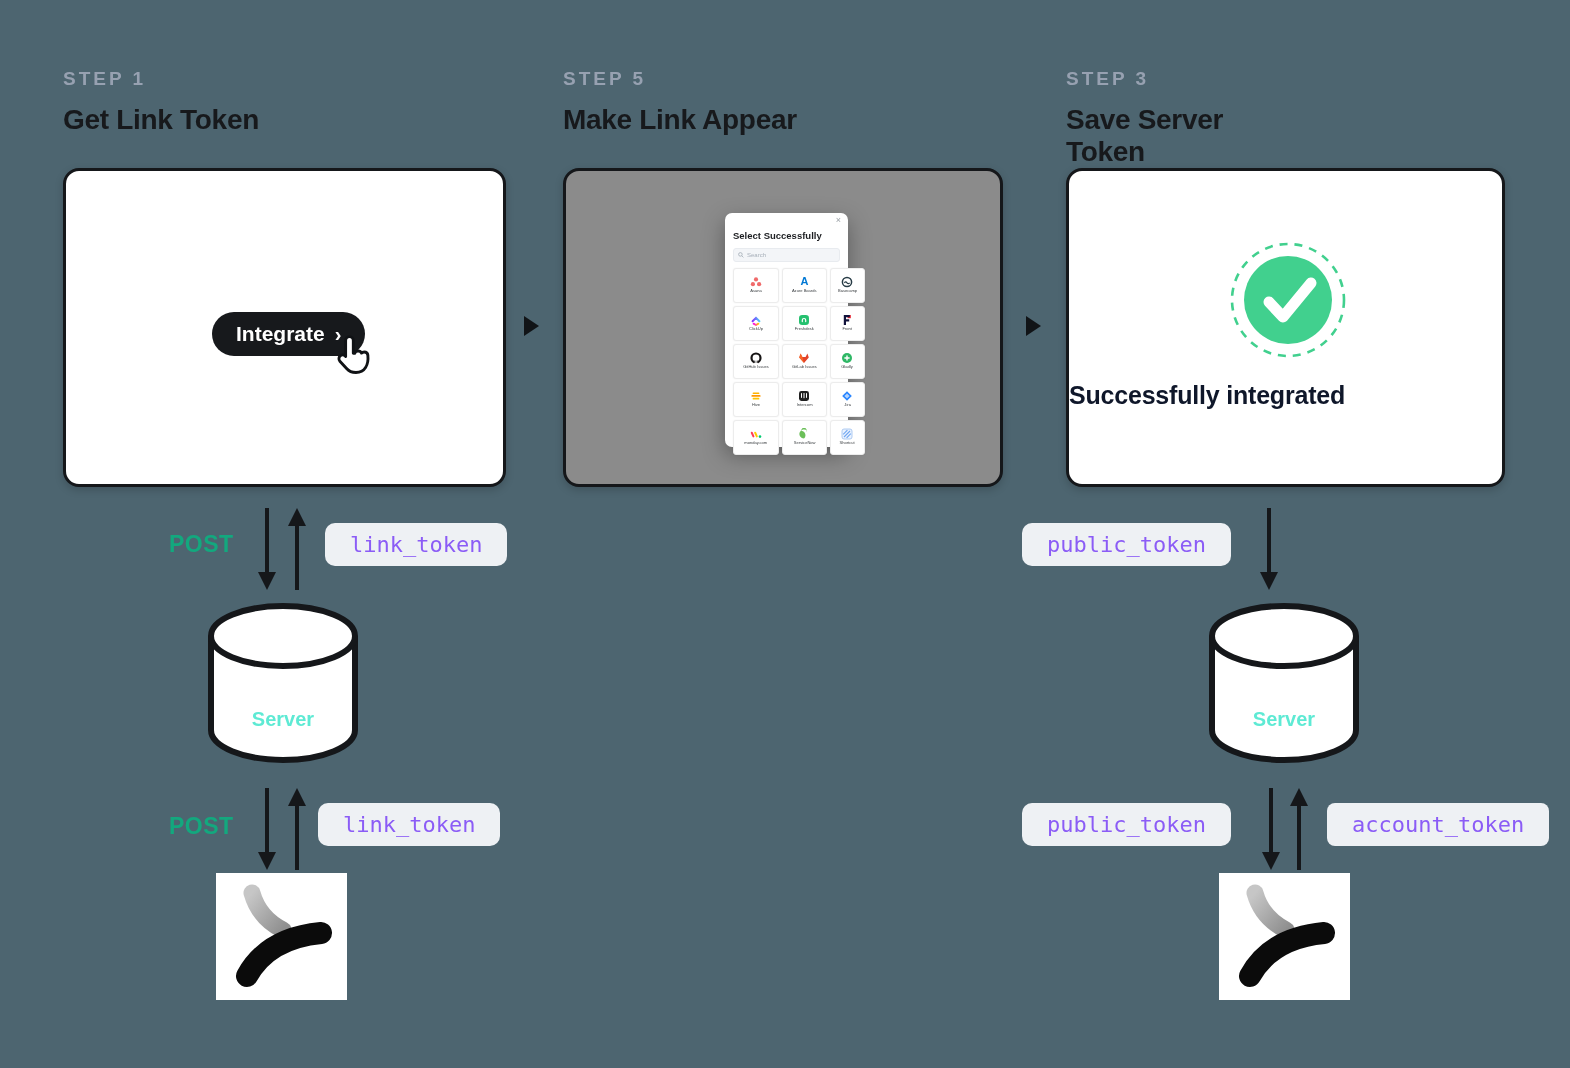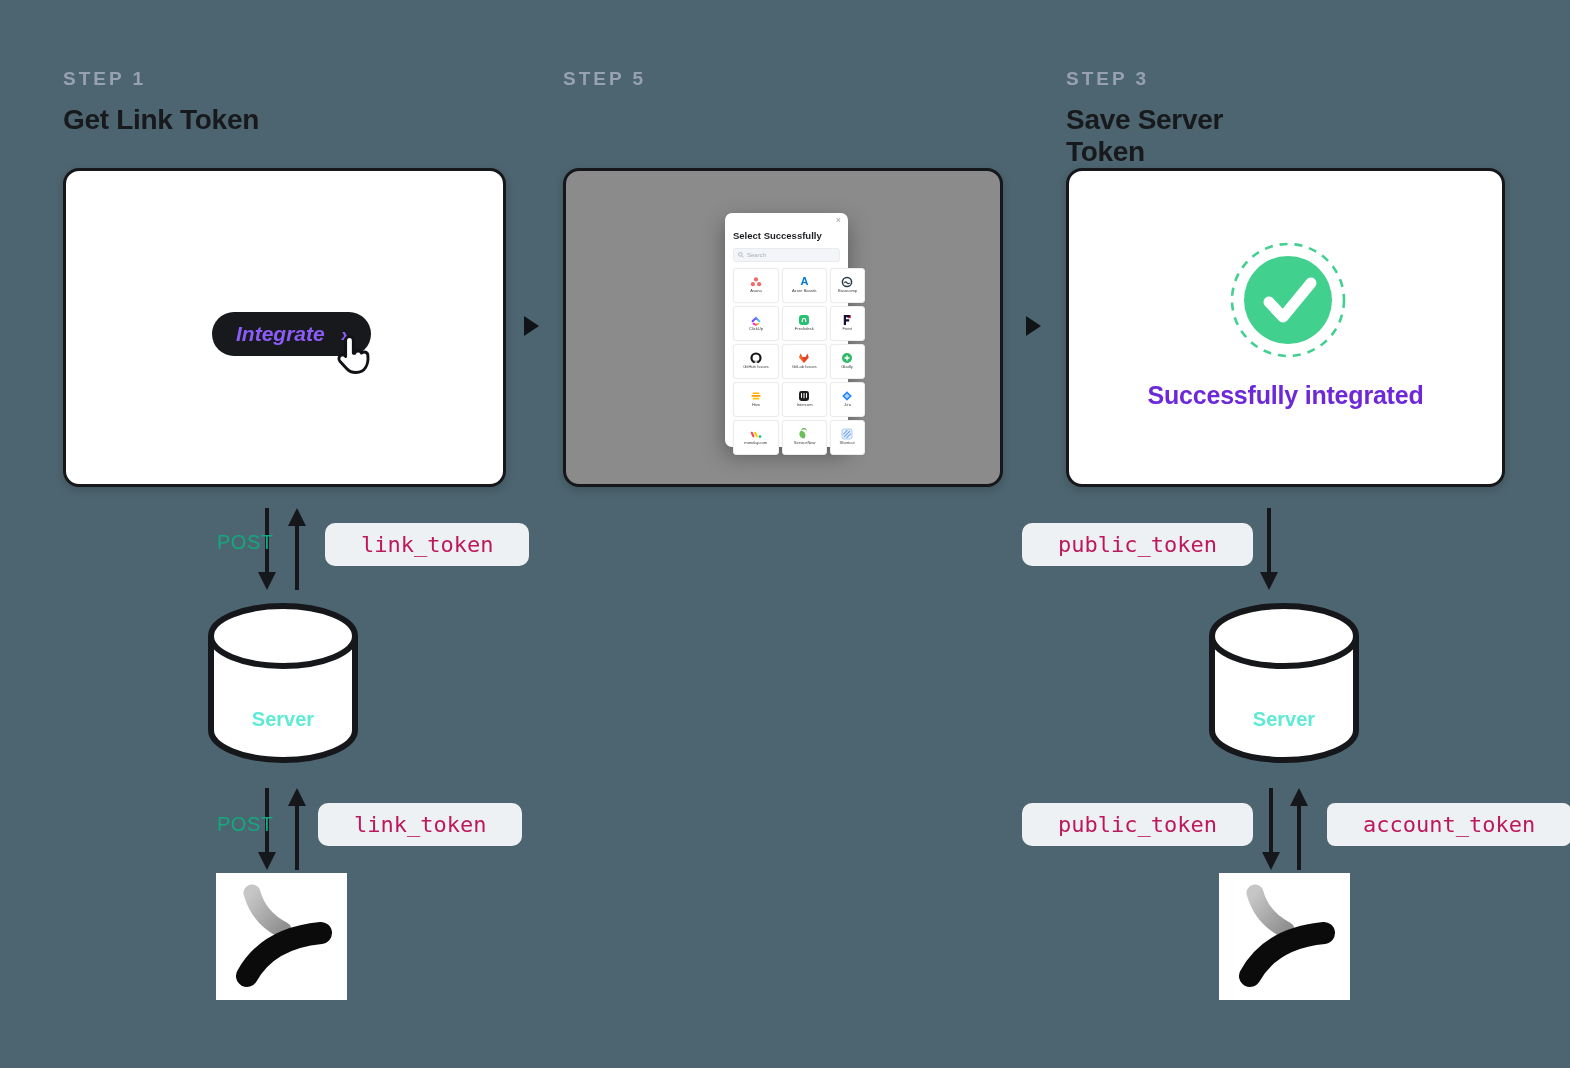--- a/index.html
+++ b/index.html
@@ -21,23 +21,23 @@
   #card2 { left:563px; width:440px; background:#8b8b8b; }
   #card3 { left:1066px; width:439px; background:#ffffff; }
 
   .connector { position:absolute; width:0; height:0; border-top:10px solid transparent; border-bottom:10px solid transparent; border-left:15px solid #111417; }
   #connector1 { left:524px; top:316px; }
   #connector2 { left:1026px; top:316px; }
 
   
   .btn-integrate {
     position:absolute; left:146px; top:141px;
-    background:#17191c; color:#8b5cf6; border:none; border-radius:24px;
+    background:#17191c; color:#ffffff; border:none; border-radius:24px;
     font-family:inherit; font-size:21px; font-weight:800;
-    padding:10px 24px; display:flex; align-items:center; gap:16px; cursor:pointer;font-style:italic;
+    padding:10px 24px; display:flex; align-items:center; gap:10px; cursor:pointer;
   }
   .btn-integrate .chev { font-size:20px; font-weight:700; line-height:1; }
   .cursor-hand { position:absolute; left:262px; top:162px; width:46px; height:46px; pointer-events:none; }
 
   
   #modal {
     position:absolute; left:159px; top:42px; width:123px; height:234px;
     background:#fff; border-radius:7px; box-shadow:0 8px 22px rgba(0,0,0,.35);
     padding:8px; box-sizing:border-box;
   }
@@ -48,41 +48,42 @@
   .modal-search input { border:none; background:transparent; font-size:6px; width:100%; outline:none; color:#444; font-family:inherit; padding:0; }
   .modal-search input::placeholder { color:#a7afb9; }
   .tile-grid { margin-top:6px; display:grid; grid-template-columns:repeat(3,1fr); gap:3px; }
   .tile { background:#fff; border:1px solid #ececec; border-radius:3px; height:33px; display:flex; flex-direction:column; align-items:center; justify-content:center; gap:1px; box-shadow:0 0 2px rgba(0,0,0,.06); cursor:pointer; }
   .ticon { width:13px; height:13px; display:flex; align-items:center; justify-content:center; line-height:1; }
   .ticon .ltr { font-weight:800; font-size:11px; line-height:1; }
   .tlabel { font-size:7px; color:#3c4043; white-space:nowrap; line-height:1; transform:scale(.58); transform-origin:center top; }
 
   
   .checkwrap { position:absolute; left:158px; top:68px; width:122px; height:122px; }
-  .success-text { position:absolute; left:0; top:210px; width:100%; text-align:center; font-size:25px; font-weight:700; color:#6d28d9; letter-spacing:-0.2px; }
+  .success-text { position:absolute; left:0; top:210px; width:100%; text-align:left; font-size:25px; font-weight:700; color:#0f172a; letter-spacing:-0.2px; }
 
   
   .arrow { position:absolute; width:20px; height:82px; }
-  .post { position:absolute; font-size:20px; font-weight:400; color:#13a87e; letter-spacing:.5px;margin-left:48px; }
+  .post { position:absolute; font-size:23px; font-weight:700; color:#13a87e; letter-spacing:.5px; }
   .chip {
-    position:absolute; background:#eef1f4; border-radius:10px; padding:9px 36px;
-    font-family:"DejaVu Sans Mono", monospace; font-size:22px; color:#be185d; white-space:nowrap;
+    position:absolute; background:#eef1f4; border-radius:10px; padding:9px 25px;
+    font-family:"DejaVu Sans Mono", monospace; font-size:22px; color:#8b5cf6; white-space:nowrap;
   }
   .server { position:absolute; width:156px; height:166px; }
   .server-label { position:absolute; left:0; top:108px; width:100%; text-align:center; font-size:20px; font-weight:800; color:#5eead4; }
   .mergebox { position:absolute; width:131px; height:127px; background:#ffffff; }
 </style>
 </head>
 <body>
 
 <div class="stage">
 
   <div class="step-label" style="left:63px; top:68px;">STEP 1</div>
   <div class="step-title" style="left:63px; top:104px;text-align:center;">Get Link Token</div>
   <div class="step-label" style="left:563px; top:68px;">STEP 5</div>
+  <div class="step-title" style="left:563px; top:104px;">Make Link Appear</div>
   <div class="step-label" style="left:1066px; top:68px;">STEP 3</div>
   <div class="step-title" style="left:1066px; top:104px;">Save Server Token</div>
 
   <div class="card" id="card1">
     <button class="btn-integrate">
       <span>Integrate</span>
       <span class="chev">›</span>
     </button>
     <svg class="cursor-hand" viewBox="0 0 24 24">
       <path d="M9.2 4c0-1.2.9-2.1 2-2.1s2 .9 2 2.1v6.6h.7c.3-.7 1-1.2 1.8-1.2.8 0 1.5.4 1.8 1.1.3-.4.9-.6 1.4-.6 1 0 1.8.7 1.9 1.7 0 0 .4 3.9-1.2 6.4-1 1.6-2.4 2.6-5 2.6-2.3 0-3.7-.7-4.9-2.1l-3.5-3.8c-.8-.9-.6-2.2.3-2.9.7-.6 1.8-.5 2.5.2l.2.2V4z" fill="#ffffff" stroke="#101215" stroke-width="1.5" stroke-linejoin="round"></path>

